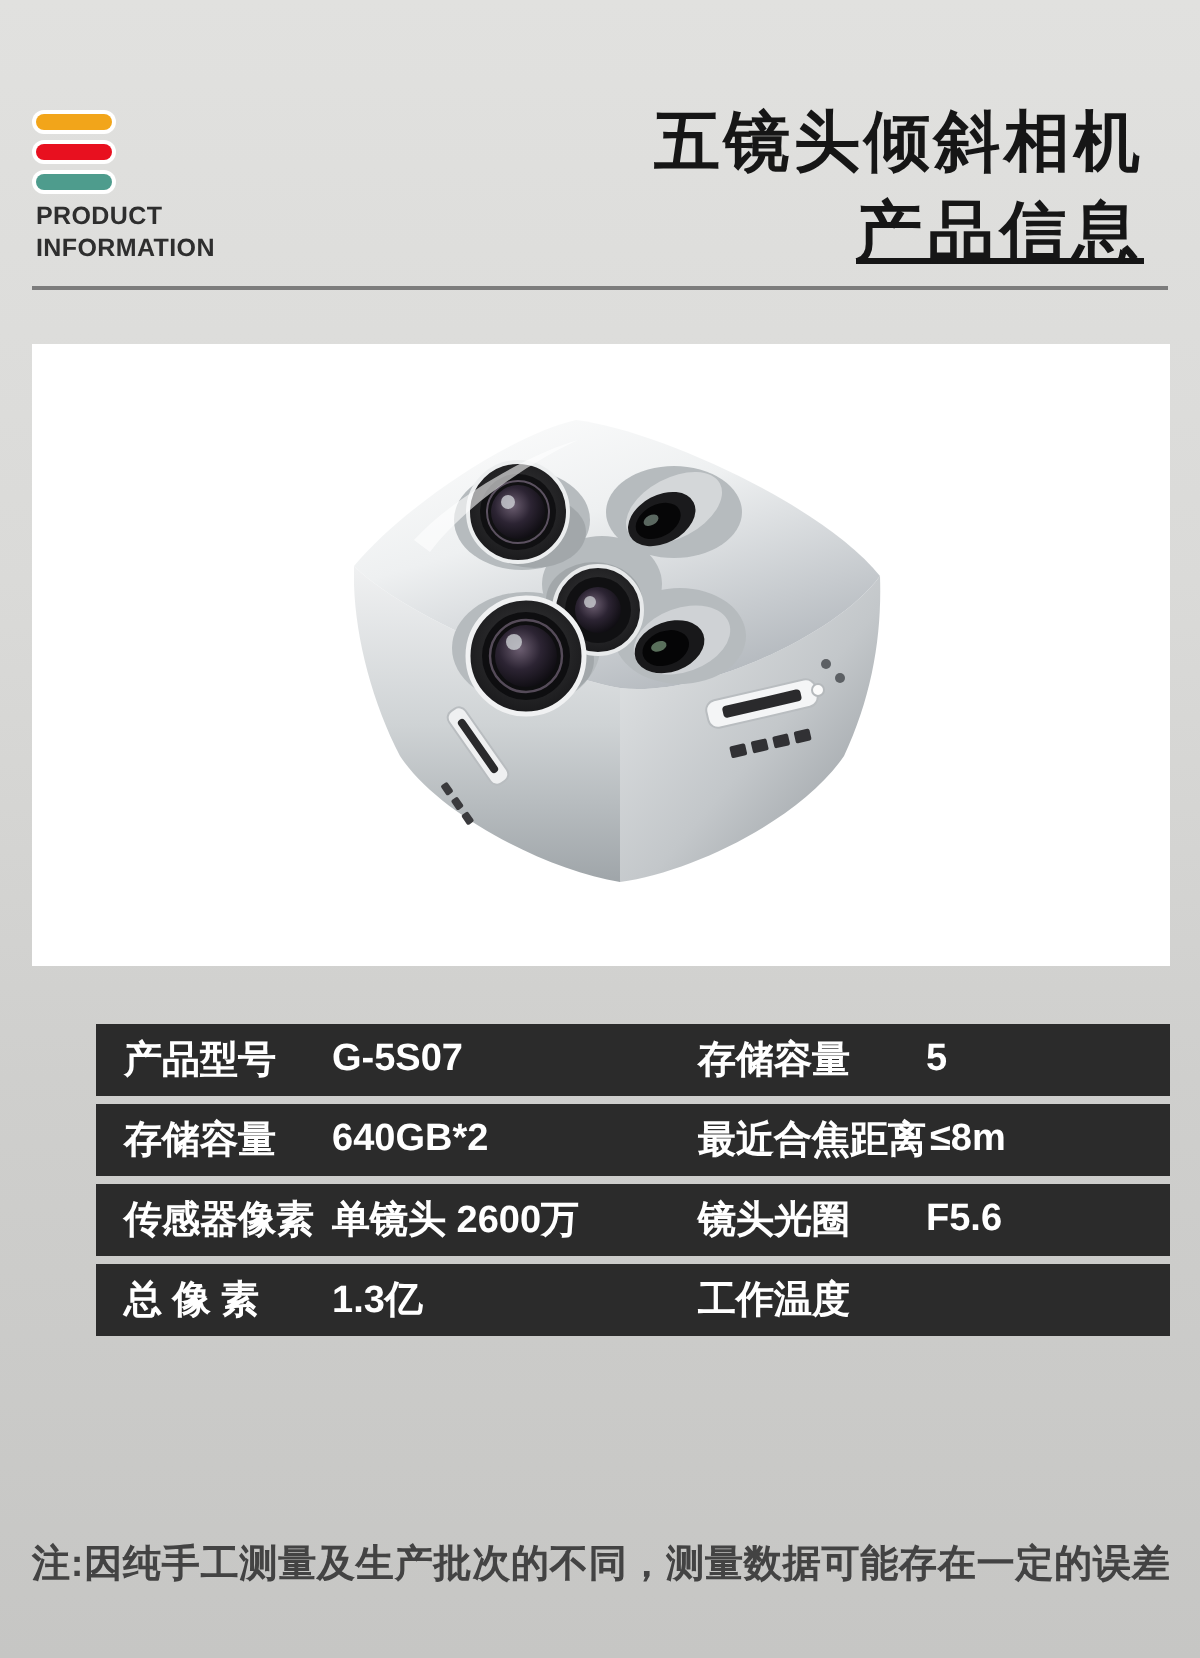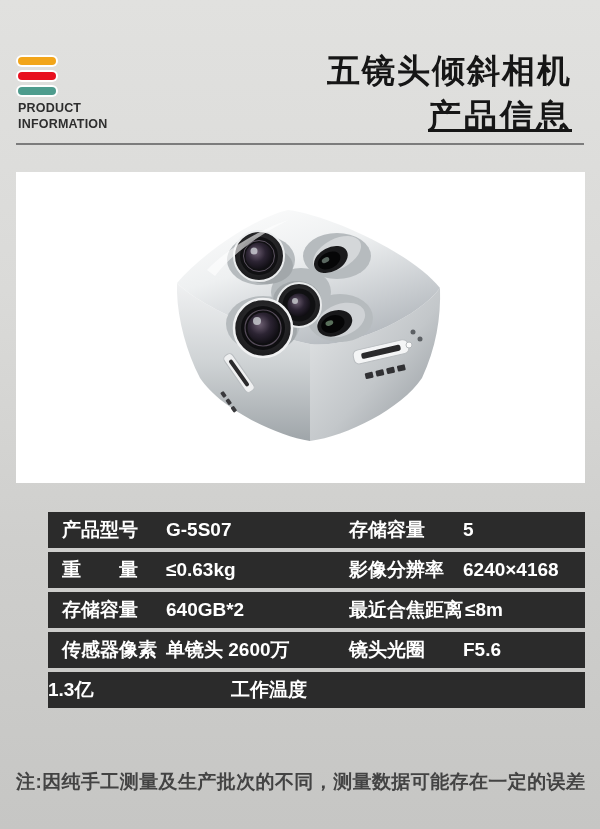--- a/index.html
+++ b/index.html
@@ -196,38 +196,33 @@
   </div>
 
   <div class="specs">
     <div class="spec-row">
       <span class="c-l1">产品型号</span>
       <span class="c-v1">G-5S07</span>
       <span class="c-l2">存储容量</span>
       <span class="c-v2">5</span>
     </div>
     <div class="spec-row">
-      <span class="c-l1">重　　量</span>
-      <span class="c-v1">≤0.63kg</span>
-      <span class="c-l2">影像分辨率</span>
-      <span class="c-v2">6240×4168</span>
-    </div>
-    <div class="spec-row">
       <span class="c-l1">存储容量</span>
       <span class="c-v1">640GB*2</span>
       <span class="c-l2">最近合焦距离</span>
       <span class="c-v2">≤8m</span>
     </div>
     <div class="spec-row">
       <span class="c-l1">传感器像素</span>
       <span class="c-v1">单镜头 2600万</span>
       <span class="c-l2">镜头光圈</span>
       <span class="c-v2">F5.6</span>
     </div>
     <div class="spec-row">
+      <span class="c-l1">总 像 素</span>
       <span class="c-v1">1.3亿</span>
       <span class="c-l2">工作温度</span>
     </div>
   </div>
 
   <div class="note">注:因纯手工测量及生产批次的不同，测量数据可能存在一定的误差</div>
 
 </div>
 
 </body></html>

